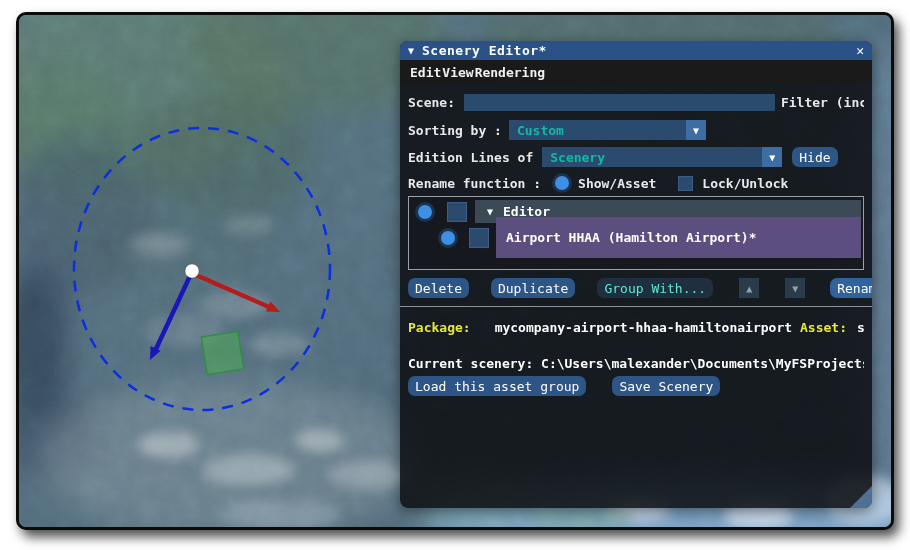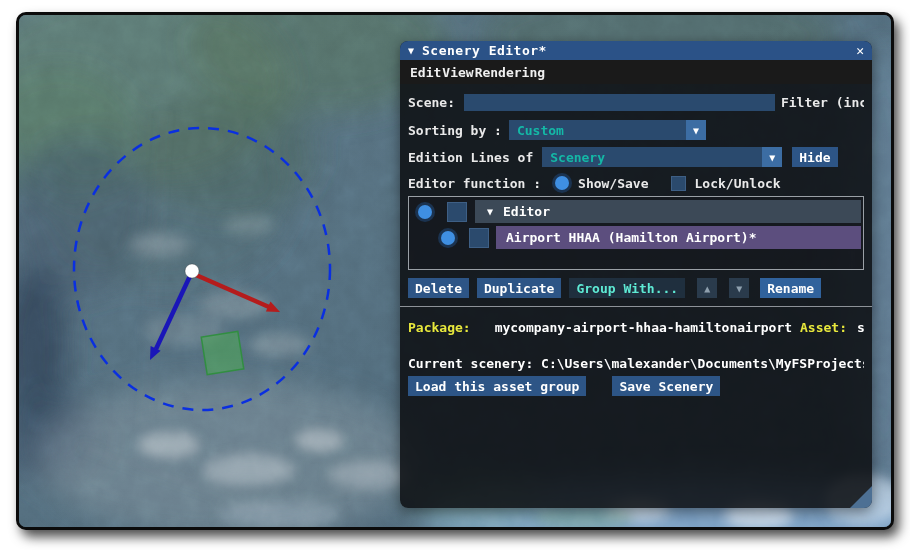--- a/index.html
+++ b/index.html
@@ -56,21 +56,21 @@
     width:20px; height:20px; background:#3c6da3; color:#fff; flex:none;
     display:flex; align-items:center; justify-content:center; font-size:10px;
   }
   .sorting-dd { width:197px; margin-left:7px; }
 
   .edition-row { margin-top:7px; height:20px; }
   .edition-dd { width:240px; margin-left:9px; }
   .btn {
     height:20px; background:#2d5586; color:#fff; display:inline-flex;
     align-items:center; justify-content:center; padding:8px 7px; cursor:pointer;
-    font-size:13px; font-weight:700; flex:none;
+    font-size:13px; font-weight:400; flex:none;border-radius:7px;
   }
   .hide-btn { margin-left:10px; }
 
   .bf-row { margin-top:7px; height:18px; }
   .radio {
     width:14px; height:14px; border-radius:50%; background:#3f8fe2;
     box-shadow:0 0 0 3px #1b3350; margin:0 9px 0 14px; flex:none; cursor:pointer;
   }
   .checkbox {
     width:15px; height:15px; background:#2b4a6d; border:1px solid #3e5f85;
@@ -84,31 +84,31 @@
   }
   .tree-row { display:flex; align-items:center; height:23px; }
   .tree-row .radio { margin:0; }
   .tree-row .checkbox { width:20px; height:20px; }
   .group-bar {
     flex:1; height:23px; background:#3c4957; display:flex; align-items:center;
     gap:10px; padding-left:12px; color:#fff; cursor:pointer;
   }
   .group-bar .tri { font-size:10px; }
   .item-bar {
-    flex:1; height:23px; background:#5c4e7e; display:flex; align-items:center;
+    flex:1; height:41px; background:#5c4e7e; display:flex; align-items:center;
     padding-left:10px; color:#fff; cursor:pointer;
   }
   .t-indent0 { padding-left:7px; }
   .t-indent0 .radio { margin-right:4px; }
   .t-indent0 .checkbox { margin:0 8px 0 11px; }
   .t-indent1 { padding-left:30px; margin-top:3px; }
   .t-indent1 .radio { margin-right:4px; }
   .t-indent1 .checkbox { margin:0 7px 0 10px; }
 
-  .actions-row { margin-top:8px; height:20px; gap:8px; }
+  .actions-row { margin-top:8px; height:20px; gap:22px; }
   .btn.disabled { background:#1f2f3e; color:#5eead4; cursor:default; }
   .sq-btn {
     width:20px; height:20px; background:#2a3b4c; color:#8fa0ae; font-size:10px;
     display:inline-flex; align-items:center; justify-content:center;
     cursor:default; flex:none;
   }
   .sq-gap { margin-left:4px; }
   .rename-btn { margin-left:3px; background:#30629c; }
 
   .separator { margin-top:8px; margin-left:-8px; width:472px;
@@ -243,23 +243,23 @@
       <div class="row edition-row">
         <span class="lbl">Edition Lines of</span>
         <div class="dropdown edition-dd">
           <span class="dd-text">Scenery</span>
           <span class="dd-btn">▼</span>
         </div>
         <span class="btn hide-btn">Hide</span>
       </div>
 
       <div class="row bf-row">
-        <span class="lbl">Editor function :</span>
+        <span class="lbl">Rename function :</span>
         <span class="radio"></span>
-        <span class="lbl">Show/Save</span>
+        <span class="lbl">Show/Asset</span>
         <span class="checkbox"></span>
         <span class="lbl">Lock/Unlock</span>
       </div>
 
       <div class="tree">
         <div class="tree-row t-indent0">
           <span class="radio"></span>
           <span class="checkbox"></span>
           <div class="group-bar">
             <span class="tri">▼</span>

